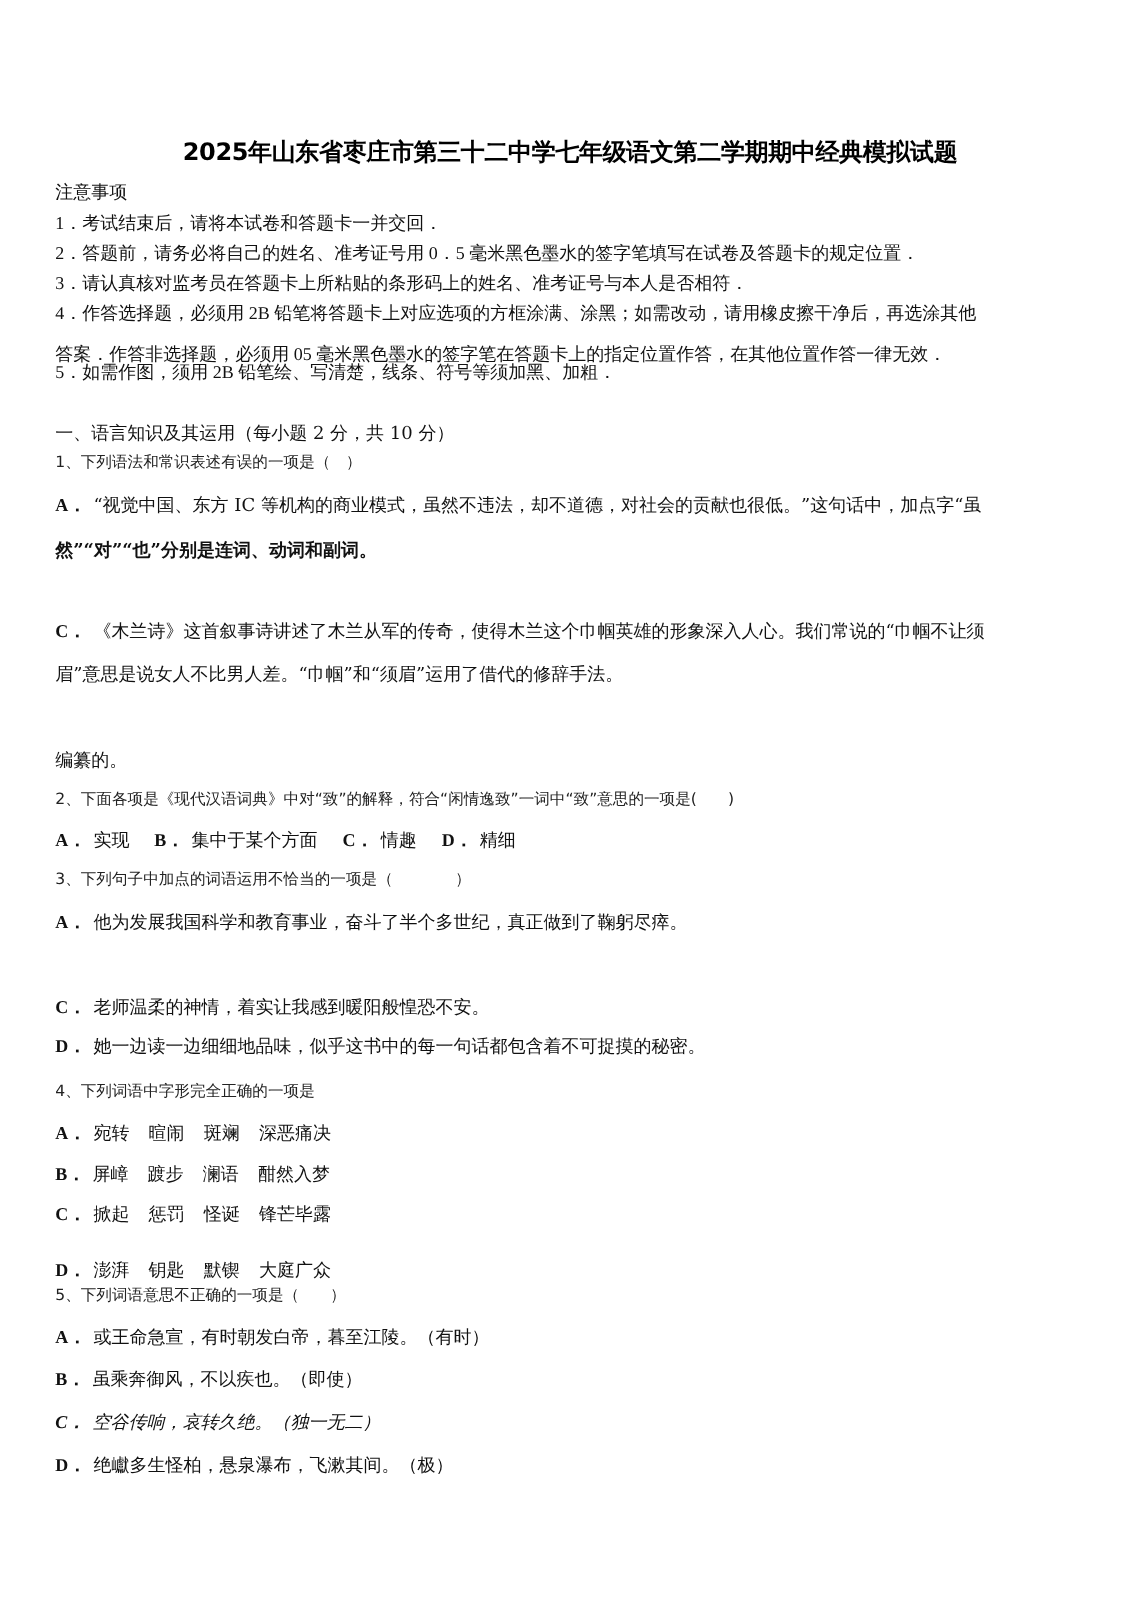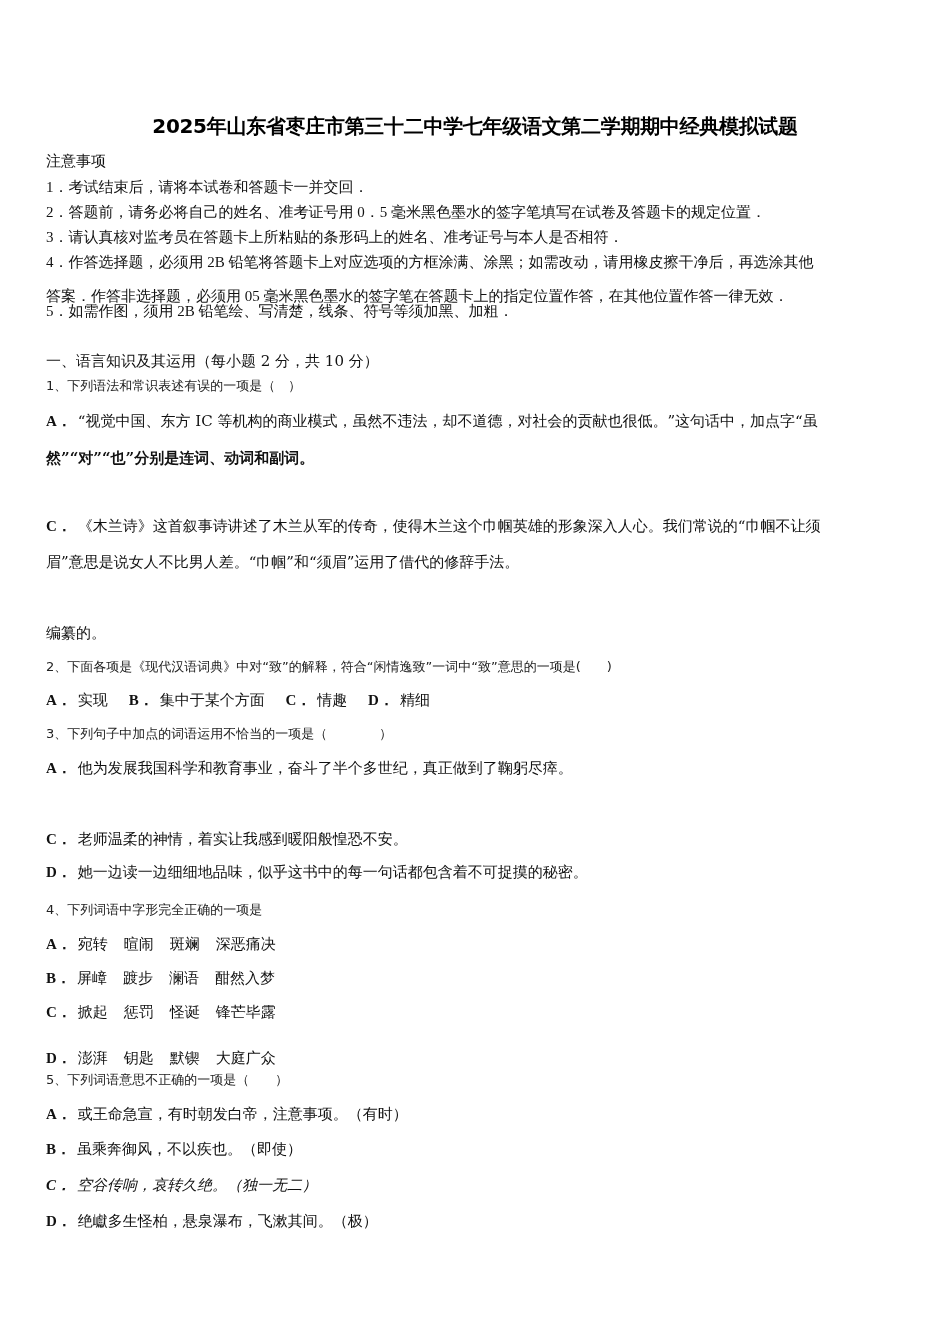--- a/index.html
+++ b/index.html
@@ -111,21 +111,21 @@
   </div>
   <div class="line opt" style="top:1002px;">
     <span class="lbl">C．</span><span class="word">掀起</span><span class="word">惩罚</span><span class="word">怪诞</span><span class="word">锋芒毕露</span>
   </div>
   <div class="line opt" style="top:1048px;">
     <span class="lbl">D．</span><span class="word">澎湃</span><span class="word">钥匙</span><span class="word">默锲</span><span class="word">大庭广众</span>
   </div>
 
   <div class="line q" style="top:1070px;">5、下列词语意思不正确的一项是（　　）</div>
   <div class="line opt" style="top:1104px;">
-    <span class="lbl">A．</span><span>或王命急宣，有时朝发白帝，注意事项。（有时）</span>
+    <span class="lbl">A．</span><span>或王命急宣，有时朝发白帝，暮至江陵。（有时）</span>
   </div>
   <div class="line opt" style="top:1139px;">
     <span class="lbl">B．</span><span>虽乘奔御风，不以疾也。（即使）</span>
   </div>
   <div class="line opt" style="top:1175px;font-style:italic;">
     <span class="lbl">C．</span><span>空谷传响，哀转久绝。（独一无二）</span>
   </div>
   <div class="line opt" style="top:1211px;">
     <span class="lbl">D．</span><span>绝巘多生怪柏，悬泉瀑布，飞漱其间。（极）</span>
   </div>

